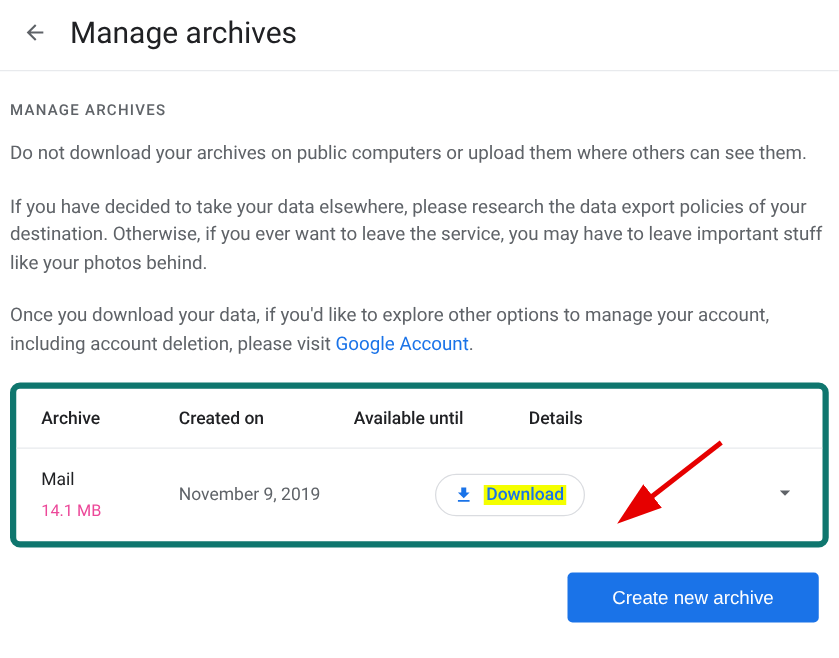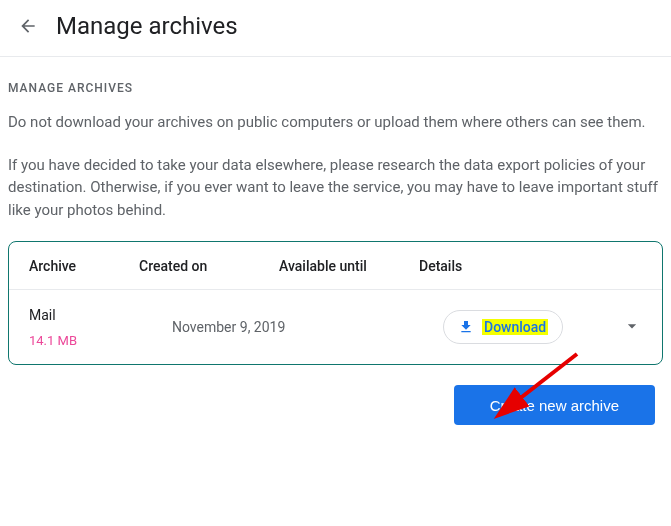--- a/index.html
+++ b/index.html
@@ -44,21 +44,21 @@
     font-size: 15px;
     color: #5f6368;
     line-height: 1.5;
     margin-bottom: 20px;
   }
   .link {
     color: #1a73e8;
     cursor: pointer;
   }
   .table-card {
-    border: 1px solid #0f766e;
+    border: 5px solid #0f766e;
     border-radius: 8px;
     margin-top: 8px;
     overflow: hidden;
   }
   .table-row {
     display: flex;
     align-items: center;
     padding: 0 20px;
   }
   .table-header {
@@ -68,21 +68,20 @@
     font-weight: 500;
     color: #202124;
   }
   .table-body-row {
     min-height: 74px;
     padding-top: 14px;
     padding-bottom: 14px;
     font-size: 14px;
     color: #5f6368;
     align-items: center;
-    gap: 33px;
   }
   .col-archive { width: 110px; }
   .col-created { width: 140px; }
   .col-avail   { width: 140px; }
   .col-details { width: 65px; }
   .col-actions { flex: 1; display: flex; justify-content: flex-start; align-items:center;}
   .col-expand  { width: 30px; display:flex; justify-content:flex-end; }
   .archive-name { color:#202124; }
   .archive-size { font-size: 13px; color:#ec4899; margin-top:10px; }
   .download-btn {
@@ -145,20 +144,23 @@
       </svg>
   </div>
   <div class="page-title">Manage archives</div>
 </div>
 
 <div class="content">
   <div class="section-label">MANAGE ARCHIVES</div>
 
   <p class="paragraph">Do not download your archives on public computers or upload them where others can see them.</p>
   <p class="paragraph">If you have decided to take your data elsewhere, please research the data export policies of your destination. Otherwise, if you ever want to leave the service, you may have to leave important stuff like your photos behind.</p>
+  <p class="paragraph">
+    <span>Once you download your data, if you'd like to explore other options to manage your account, including account deletion, please visit </span><span class="link">Google Account</span><span>.</span>
+  </p>
 
   <div class="table-card">
     <div class="table-row table-header">
       <div class="col-archive">Archive</div>
       <div class="col-created">Created on</div>
       <div class="col-avail">Available until</div>
       <div class="col-details">Details</div>
       <div class="col-actions"></div>
       <div class="col-expand"></div>
     </div>

